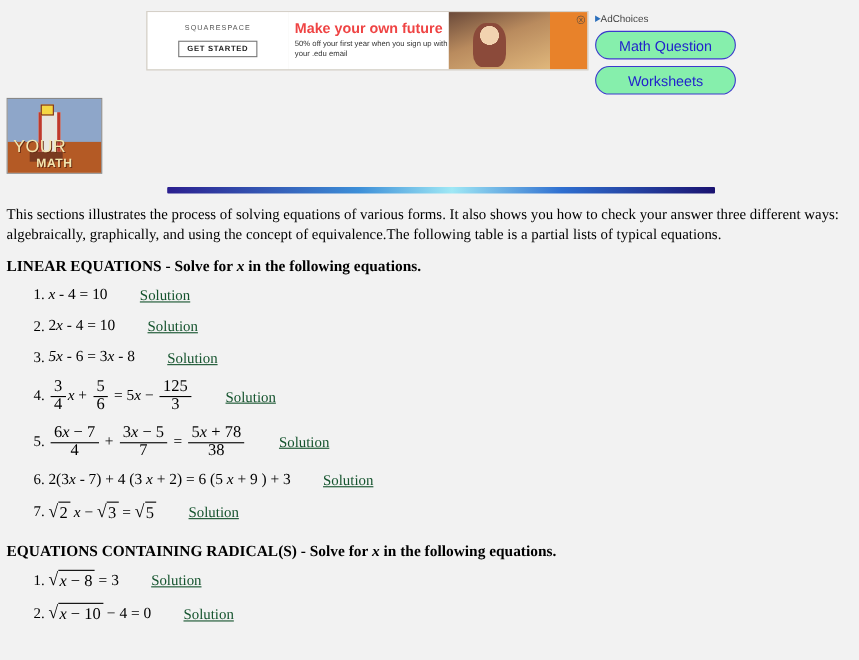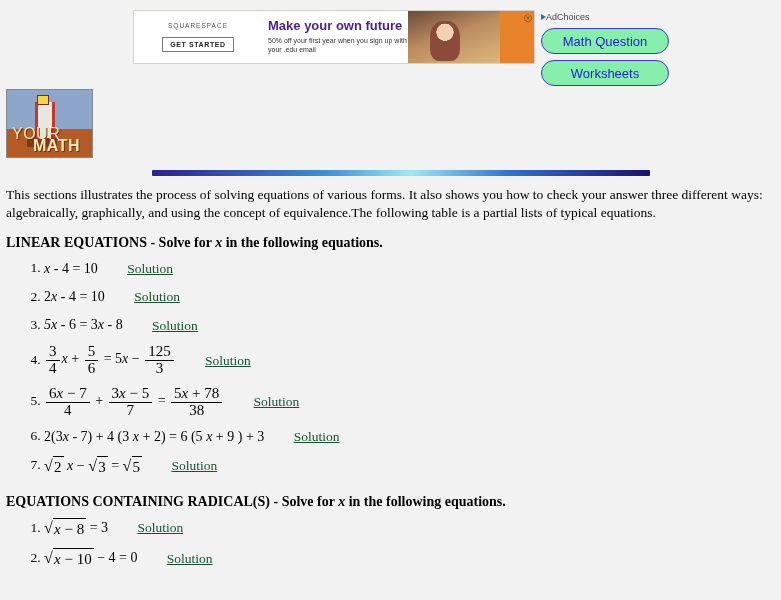--- a/index.html
+++ b/index.html
@@ -70,21 +70,21 @@
     position: relative;
     display: flex;
     flex-direction: column;
     justify-content: center;
     padding-left: 6px;
   }
   .ad-head {
     font-family: "Liberation Sans", sans-serif;
     font-size: 13px;
     font-weight: bold;
-    color: #4c1d95;
+    color: #ef4444;
     line-height: 1;
   }
   .ad-sub {
     font-family: "Liberation Sans", sans-serif;
     font-size: 7px;
     color: #333;
     margin-top: 5px;
     line-height: 1.25;
   }
   .ad-photo {
@@ -194,21 +194,21 @@
     font-size: 16px;
     color: #f3e6b0;
     letter-spacing: .5px;
     text-shadow: 1px 1px 0 #6b2f16;
   }
   .logo .word2 {
     position: absolute;
     left: 26px; bottom: 2px;
     font-family: "Liberation Sans", sans-serif;
     font-weight: bold;
-    font-size: 16px;
+    font-size: 11px;
     color: #f3e6b0;
     letter-spacing: .5px;
     text-shadow: 1px 1px 0 #6b2f16;
   }
   h1.page-title {
     position: absolute;
     left: 92px;
     top: 132px;
     margin: 0;
     font-family: "Liberation Serif", serif;

